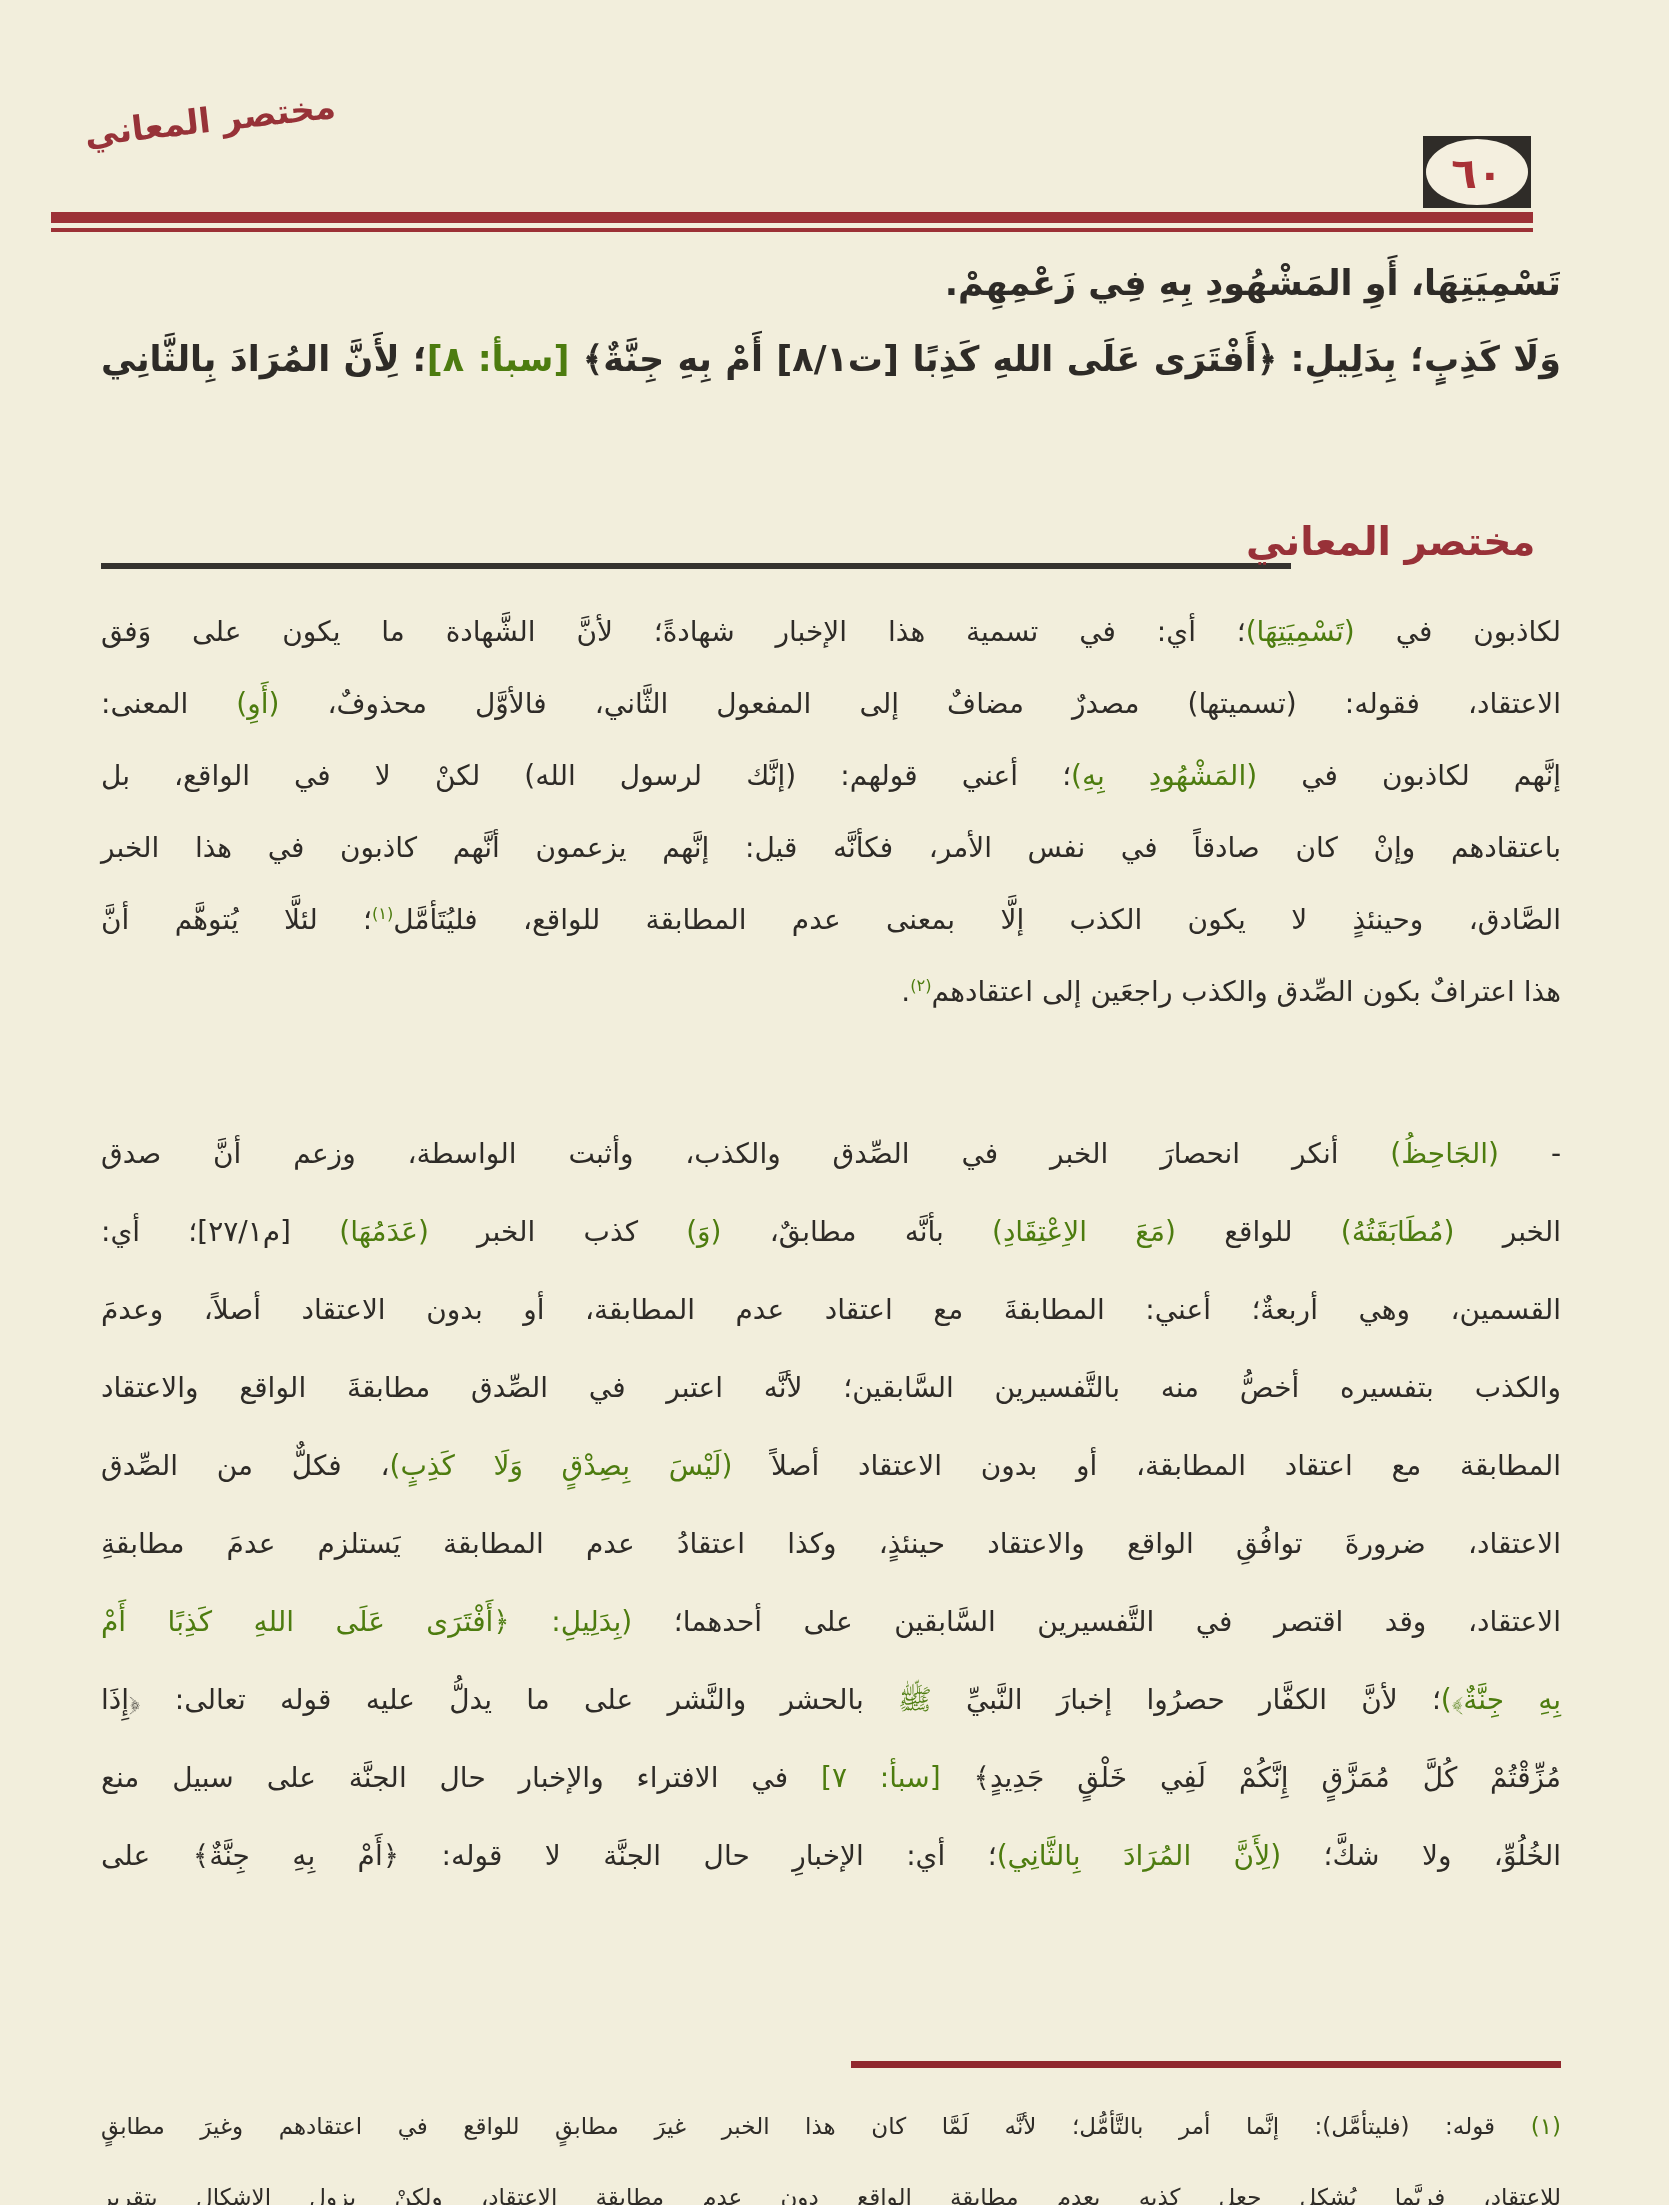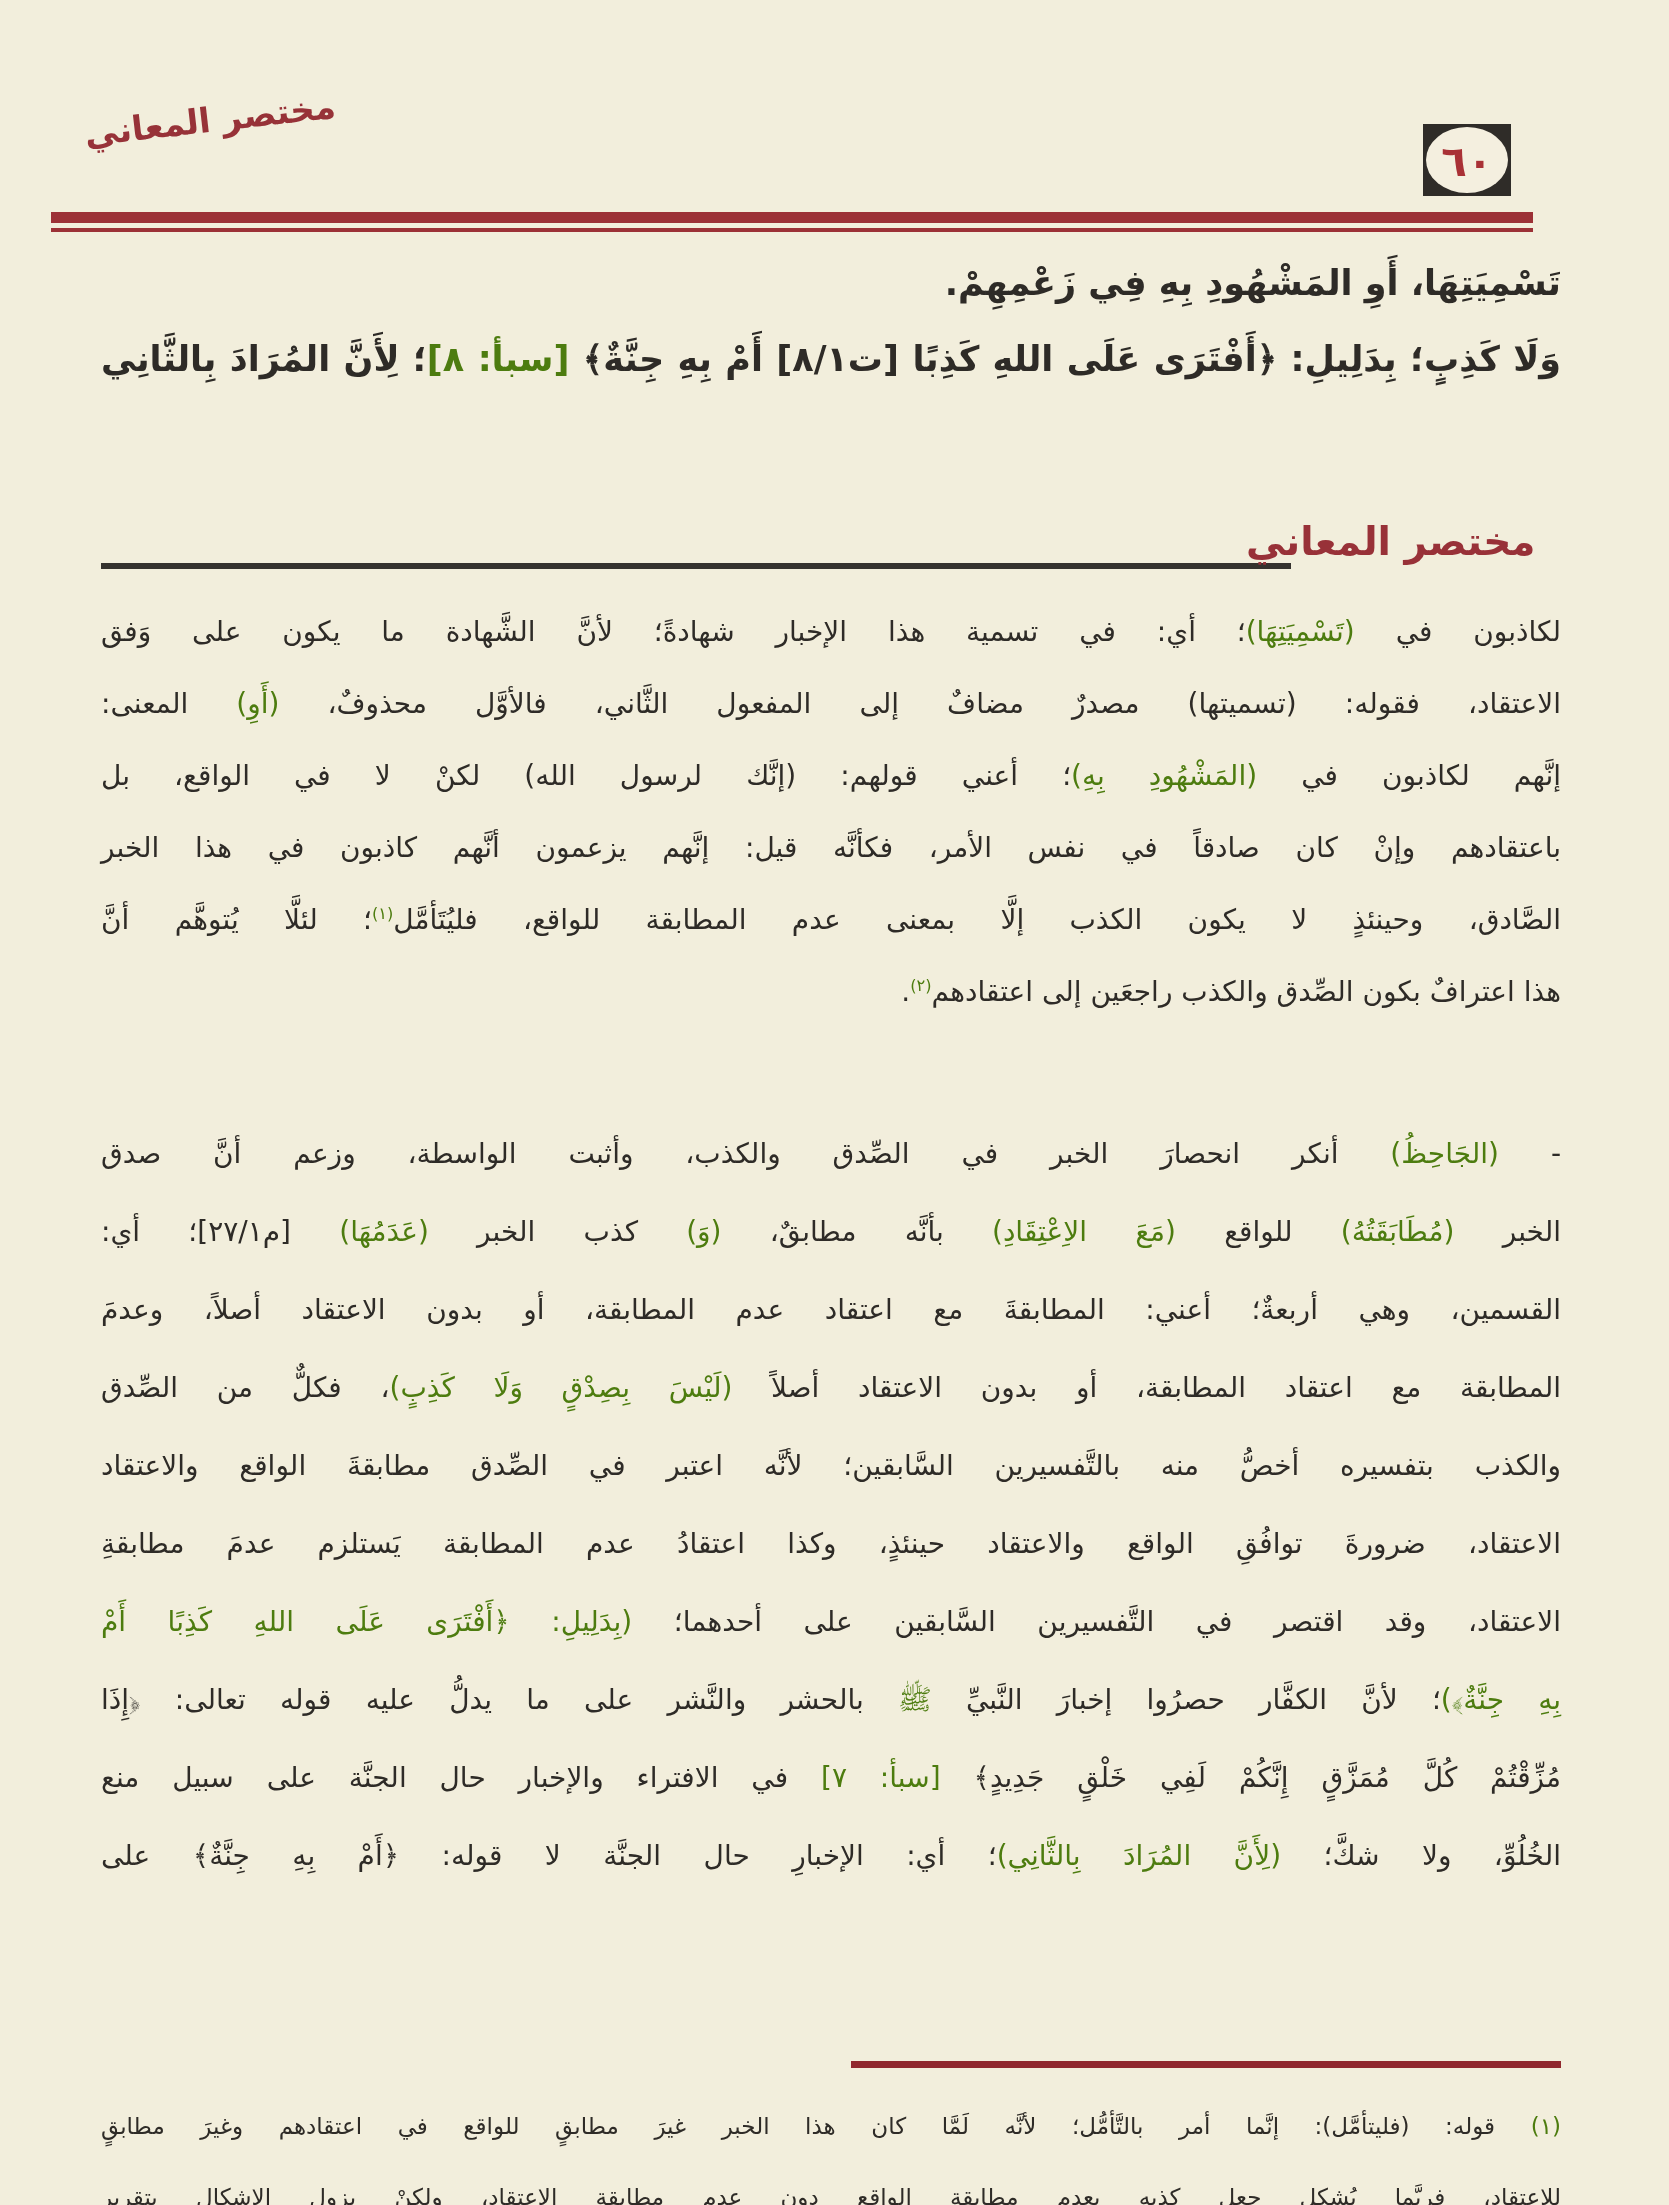--- a/index.html
+++ b/index.html
@@ -12,21 +12,21 @@
     color:#2e2b27;
   }
   
   .running-title{
     position:absolute;left:88px;top:114px;
     font-size:34px;font-weight:bold;color:#973238;
     transform:rotate(-6.5deg);transform-origin:left bottom;
     white-space:nowrap;
   }
   .page-num-box{
-    position:absolute;left:1424px;top:124px;width:88px;height:72px;
+    position:absolute;left:1424px;top:136px;width:108px;height:72px;
     background:#2f2c28;
   }
   .page-num-oval{
     position:absolute;left:3.1px;top:3.1px;right:3.1px;bottom:3.1px;
     background:#f4efdf;border-radius:50%;
     display:flex;align-items:center;justify-content:center;
   }
   .page-num{color:#a93136;font-size:42px;font-weight:bold;line-height:1;padding-top:3.5px;}
   .rule-thick{position:absolute;left:52px;top:212px;width:1482px;height:10.6px;background:#9c3136;}
   .rule-thin{position:absolute;left:52px;top:228px;width:1482px;height:4px;background:#9c3136;}
@@ -96,22 +96,22 @@
       <div class="line j"><span>إنَّهم لكاذبون في </span><span class="red">(المَشْهُودِ بِهِ)</span><span>؛ أعني قولهم: (إنَّك لرسول الله) لكنْ لا في الواقع، بل</span></div>
       <div class="line j"><span>باعتقادهم وإنْ كان صادقاً في نفس الأمر، فكأنَّه قيل: إنَّهم يزعمون أنَّهم كاذبون في هذا الخبر</span></div>
       <div class="line j"><span>الصَّادق، وحينئذٍ لا يكون الكذب إلَّا بمعنى عدم المطابقة للواقع، فليُتَأمَّل</span><span class="red sup">(١)</span><span>؛ لئلَّا يُتوهَّم أنَّ</span></div>
       <div class="line"><span>هذا اعترافٌ بكون الصِّدق والكذب راجعَين إلى اعتقادهم</span><span class="red sup">(٢)</span><span>.</span></div>
     </div>
 
   <div class="commentary-2">
       <div class="line j"><span>- </span><span class="red">(الجَاحِظُ)</span><span> أنكر انحصارَ الخبر في الصِّدق والكذب، وأثبت الواسطة، وزعم أنَّ صدق</span></div>
       <div class="line j"><span>الخبر </span><span class="red">(مُطَابَقَتُهُ)</span><span> للواقع </span><span class="red">(مَعَ الاِعْتِقَادِ)</span><span> بأنَّه مطابقٌ، </span><span class="red">(وَ)</span><span> كذب الخبر </span><span class="red">(عَدَمُهَا)</span><span> [م٢٧/١]؛ أي:</span></div>
       <div class="line j"><span>القسمين، وهي أربعةٌ؛ أعني: المطابقةَ مع اعتقاد عدم المطابقة، أو بدون الاعتقاد أصلاً، وعدمَ</span></div>
+      <div class="line j"><span>والكذب بتفسيره أخصُّ منه بالتَّفسيرين السَّابقين؛ لأنَّه اعتبر في الصِّدق مطابقةَ الواقع والاعتقاد</span></div>
       <div class="line j"><span>المطابقة مع اعتقاد المطابقة، أو بدون الاعتقاد أصلاً </span><span class="red">(لَيْسَ بِصِدْقٍ وَلَا كَذِبٍ)</span><span>، فكلٌّ من الصِّدق</span></div>
-      <div class="line j"><span>والكذب بتفسيره أخصُّ منه بالتَّفسيرين السَّابقين؛ لأنَّه اعتبر في الصِّدق مطابقةَ الواقع والاعتقاد</span></div>
       <div class="line j"><span>الاعتقاد، ضرورةَ توافُقِ الواقع والاعتقاد حينئذٍ، وكذا اعتقادُ عدم المطابقة يَستلزم عدمَ مطابقةِ</span></div>
       <div class="line j"><span>الاعتقاد، وقد اقتصر في التَّفسيرين السَّابقين على أحدهما؛ </span><span class="red">(بِدَلِيلِ: ﴿أَفْتَرَى عَلَى اللهِ كَذِبًا أَمْ</span></div>
       <div class="line j"><span class="red">بِهِ جِنَّةٌ﴾)</span><span>؛ لأنَّ الكفَّار حصرُوا إخبارَ النَّبيِّ </span><span class="red">ﷺ</span><span> بالحشر والنَّشر على ما يدلُّ عليه قوله تعالى: ﴿إِذَا</span></div>
       <div class="line j"><span>مُزِّقْتُمْ كُلَّ مُمَزَّقٍ إِنَّكُمْ لَفِي خَلْقٍ جَدِيدٍ﴾ </span><span class="red">[سبأ: ٧]</span><span> في الافتراء والإخبار حال الجنَّة على سبيل منع</span></div>
       <div class="line j"><span>الخُلُوِّ، ولا شكَّ؛ </span><span class="red">(لِأَنَّ المُرَادَ بِالثَّانِي)</span><span>؛ أي: الإخبارِ حال الجنَّة لا قوله: ﴿أَمْ بِهِ جِنَّةٌ﴾ على</span></div>
     </div>
 
   <div class="fn-divider"></div>
 
   <div class="footnotes">

